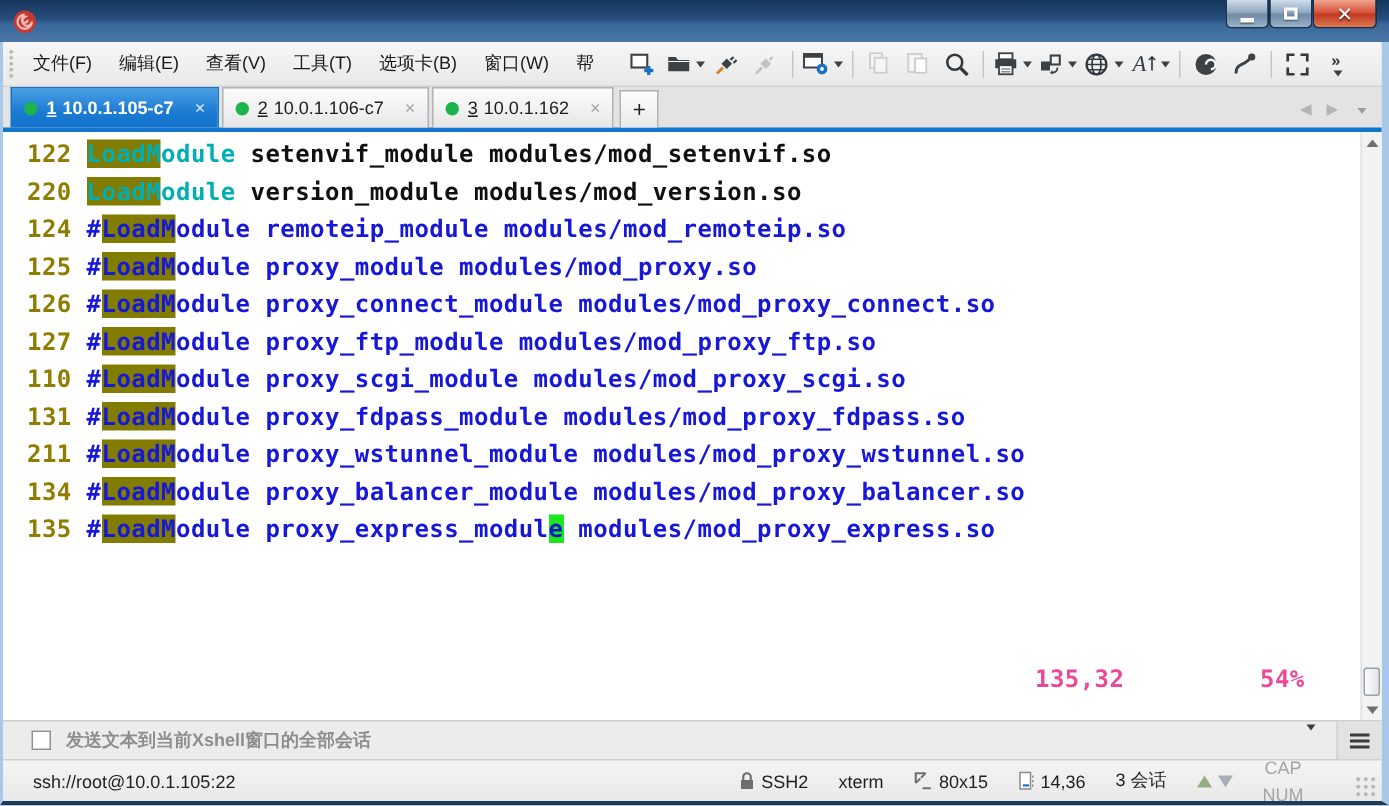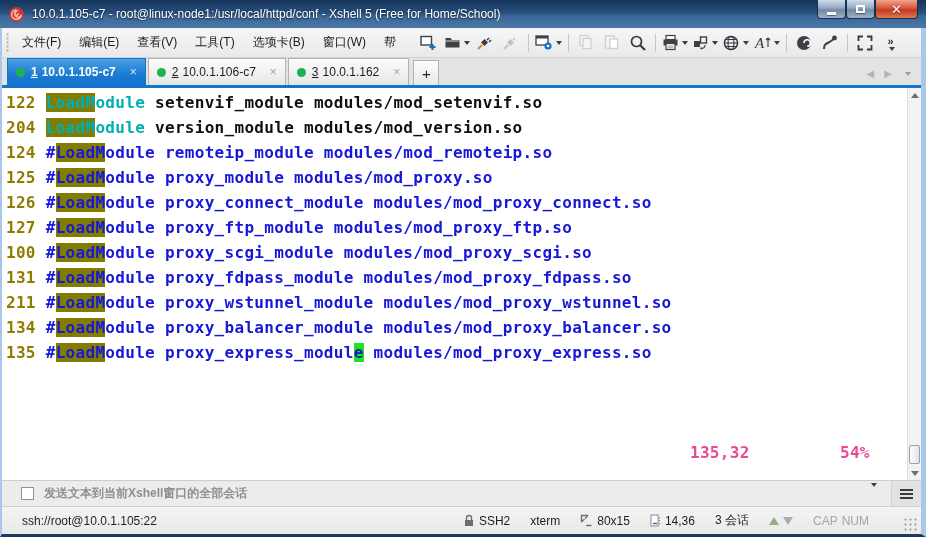--- a/index.html
+++ b/index.html
@@ -42,21 +42,21 @@
   .tab .tnum { text-decoration:underline; margin-right:4px; }
   .tab .tclose { margin-left:14px; font-size:12px; color:#a5a5a5; font-weight:normal; }
   .tab.active .tclose { color:#dcebfa; }
   .tab-new { width:26px; height:25px; display:flex; align-items:center; justify-content:center; border:1px solid #b3b3b3; border-bottom:none;
     background:linear-gradient(#fcfcfc,#e9e9e9); font-size:15px; color:#222; margin-left:2px; }
   .tab-nav { margin-left:auto; display:flex; align-items:center; gap:10px; padding:0 10px 6px 0; color:#b5b5b5; font-size:10px; }
 
   
   .terminal { flex:1 1 auto; position:relative; background:#fff; overflow:hidden;
     font-family:"DejaVu Sans Mono","Liberation Mono",monospace; font-weight:bold; font-size:16px; line-height:25px; letter-spacing:.3px; }
-  .termlines { position:absolute; left:0; top:2px; right:14px; padding-left:4px; }
+  .termlines { position:absolute; left:0; top:2px; right:14px; padding-left:16px; }
   .trow { white-space:pre; height:25px; }
   .lnum { color:#8f7c00; }
   .seg-kw   { color:#00aeb4; }
   .seg-kwhl { color:#00aeb4; background:#827d00; }
   .seg-txt  { color:#101010; }
   .seg-cm   { color:#1717d8; }
   .seg-cmhl { color:#1717d8; background:#827d00; }
   .seg-cur  { color:#1414c8; background:#1ce61c; }
   .ruler-row { position:absolute; top:352px; left:0; right:14px; height:25px; color:#ec4899; }
   .ruler-cursor  { position:absolute; left:688px; }
@@ -79,37 +79,36 @@
   .hamburger-zone { width:30px; height:100%; display:flex; align-items:center; justify-content:center; background:#e2e2e2; border-left:1px solid #d0d0d0; }
   .hamburger { display:flex; flex-direction:column; gap:2px; }
   .hamburger i { display:block; width:13px; height:2px; background:#3b3b3b; }
 
   
   .statusbar { height:28px; flex:0 0 28px; background:linear-gradient(#f4f4f4,#e9e9e9); border-top:1px solid #cfcfcf;
     display:flex; align-items:center; font-size:12px; color:#1f1f1f; }
   .sb-item { display:flex; align-items:center; gap:4px; white-space:nowrap; }
   .sb-left { margin-left:20px; }
   .sb-group { margin-left:auto; display:flex; align-items:center; gap:20px; }
-  .sb-dim { color:#a5a5a5; }
+  .sb-dim { color:#a5a5a5;flex-direction:column; }
   .arrow-up   { width:0;height:0;border-left:5px solid transparent;border-right:5px solid transparent;border-bottom:8px solid #93ac85; }
   .arrow-down { width:0;height:0;border-left:5px solid transparent;border-right:5px solid transparent;border-top:8px solid #a8adb3; }
   .size-grip { width:14px; height:14px; margin:6px 4px 0 14px;
     background-image:radial-gradient(#b5b5b5 1.2px, transparent 1.4px); background-size:5px 5px; }
 </style>
 </head>
 <body>
 
 <div class="window">
 
   <div class="titlebar">
     <svg class="app-logo" viewBox="0 0 16 16">
       <circle cx="8" cy="8" r="7" fill="#c43a30"></circle>
       <path d="M8 3.5a4.5 4.5 0 1 0 4.5 4.5A3 3 0 1 1 8 5a1.8 1.8 0 1 0 1.8 1.8" fill="none" stroke="#f2b9b2" stroke-width="1.4"></path>
     </svg>
-    <span class="title-text">10.0.1.105-c7 - root@linux-node1:/usr/local/httpd/conf - Xshell 5 (Free for Home/School)</span>
     <div class="win-controls">
       <div class="win-btn">
           <span class="glyph-min"></span>
         </div>
       <div class="win-btn">
           <span class="glyph-max"></span>
         </div>
       <div class="win-btn close">
           <span class="glyph-close">✕</span>
         </div>
@@ -266,26 +265,26 @@
     <div class="tab-nav">
       <span>◀</span>
       <span>▶</span>
       <span class="drop dim"></span>
     </div>
   </div>
 
   <div class="terminal">
     <div class="termlines">
         <div class="trow"><span class="lnum">122 </span><span class="seg-kwhl">LoadM</span><span class="seg-kw">odule</span><span class="seg-txt"> setenvif_module modules/mod_setenvif.so</span></div>
-        <div class="trow"><span class="lnum">204 </span><span class="seg-kwhl">LoadM</span><span class="seg-kw">odule</span><span class="seg-txt"> version_module modules/mod_version.so</span></div>
+        <div class="trow"><span class="lnum">220 </span><span class="seg-kwhl">LoadM</span><span class="seg-kw">odule</span><span class="seg-txt"> version_module modules/mod_version.so</span></div>
         <div class="trow"><span class="lnum">124 </span><span class="seg-cm">#</span><span class="seg-cmhl">LoadM</span><span class="seg-cm">odule remoteip_module modules/mod_remoteip.so</span></div>
         <div class="trow"><span class="lnum">125 </span><span class="seg-cm">#</span><span class="seg-cmhl">LoadM</span><span class="seg-cm">odule proxy_module modules/mod_proxy.so</span></div>
         <div class="trow"><span class="lnum">126 </span><span class="seg-cm">#</span><span class="seg-cmhl">LoadM</span><span class="seg-cm">odule proxy_connect_module modules/mod_proxy_connect.so</span></div>
         <div class="trow"><span class="lnum">127 </span><span class="seg-cm">#</span><span class="seg-cmhl">LoadM</span><span class="seg-cm">odule proxy_ftp_module modules/mod_proxy_ftp.so</span></div>
-        <div class="trow"><span class="lnum">100 </span><span class="seg-cm">#</span><span class="seg-cmhl">LoadM</span><span class="seg-cm">odule proxy_scgi_module modules/mod_proxy_scgi.so</span></div>
+        <div class="trow"><span class="lnum">110 </span><span class="seg-cm">#</span><span class="seg-cmhl">LoadM</span><span class="seg-cm">odule proxy_scgi_module modules/mod_proxy_scgi.so</span></div>
         <div class="trow"><span class="lnum">131 </span><span class="seg-cm">#</span><span class="seg-cmhl">LoadM</span><span class="seg-cm">odule proxy_fdpass_module modules/mod_proxy_fdpass.so</span></div>
         <div class="trow"><span class="lnum">211 </span><span class="seg-cm">#</span><span class="seg-cmhl">LoadM</span><span class="seg-cm">odule proxy_wstunnel_module modules/mod_proxy_wstunnel.so</span></div>
         <div class="trow"><span class="lnum">134 </span><span class="seg-cm">#</span><span class="seg-cmhl">LoadM</span><span class="seg-cm">odule proxy_balancer_module modules/mod_proxy_balancer.so</span></div>
         <div class="trow"><span class="lnum">135 </span><span class="seg-cm">#</span><span class="seg-cmhl">LoadM</span><span class="seg-cm">odule proxy_express_modul</span><span class="seg-cur">e</span><span class="seg-cm"> modules/mod_proxy_express.so</span></div>
       </div>
     <div class="ruler-row">
       <span class="ruler-cursor">135,32</span>
       <span class="ruler-percent">54%</span>
     </div>
     <div class="vscroll">

